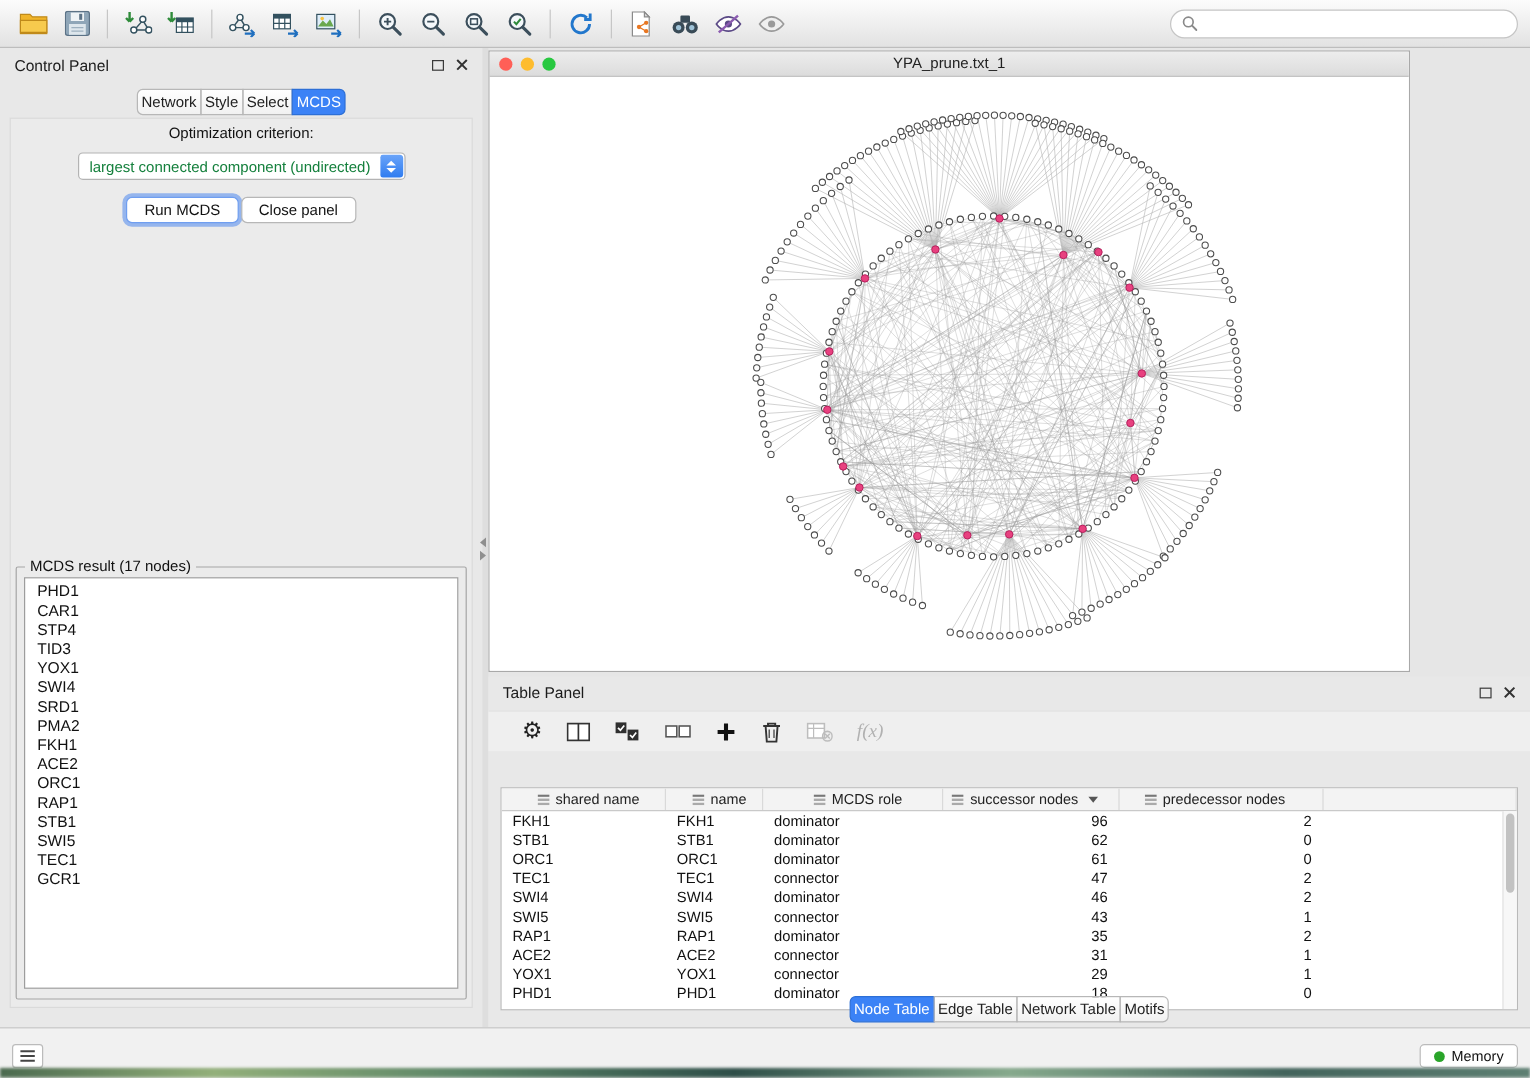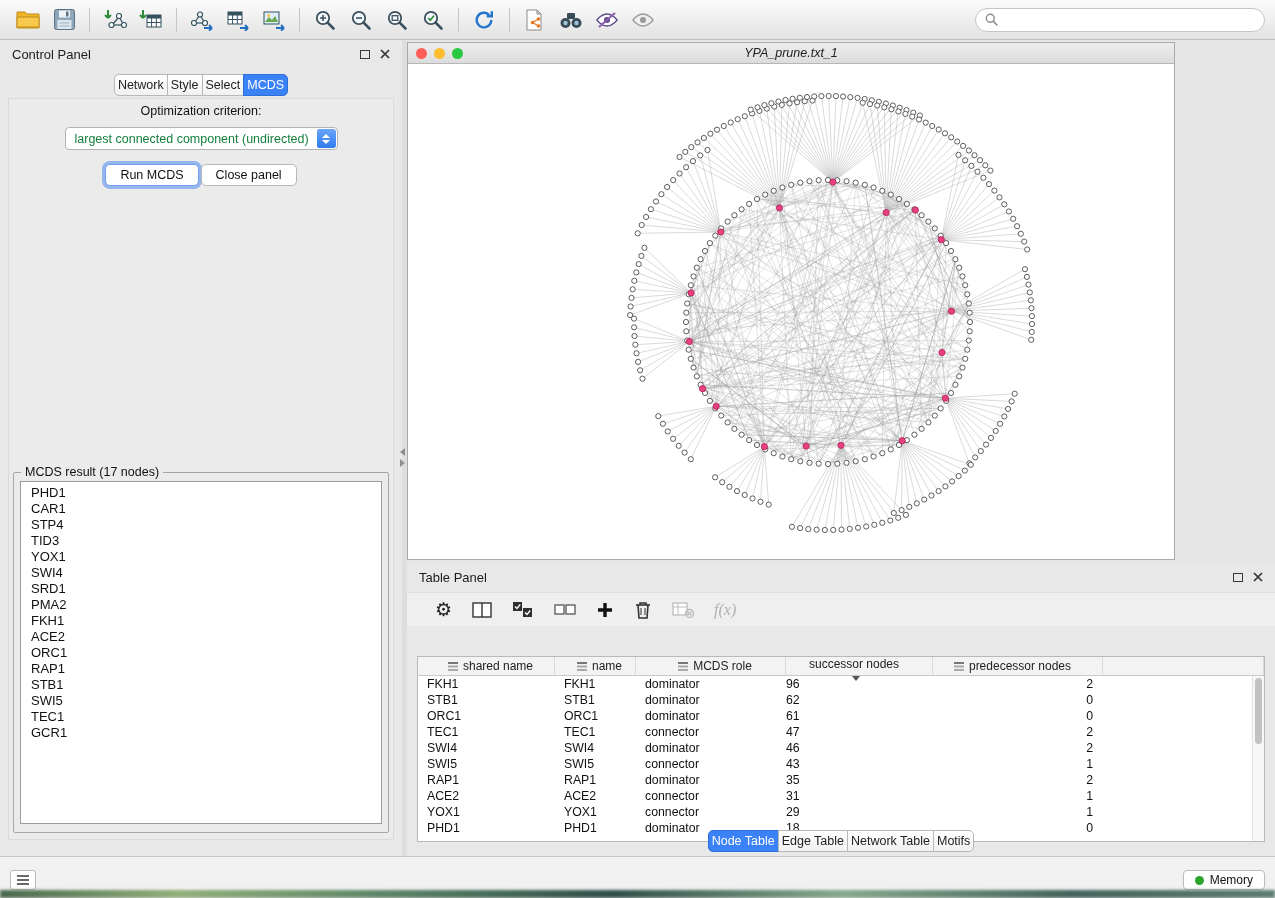--- a/index.html
+++ b/index.html
@@ -48,21 +48,21 @@
   .result-item { font-size:13px; line-height:16px; color:#111; }
 
   
   .splitter { position:absolute; left:402px; top:40px; width:5px; height:816px; background:#dedede; }
   .split-arrows { position:absolute; left:-2px; top:408px; display:flex; flex-direction:column; gap:3px; }
   .sa-left { width:0; height:0; border-top:4px solid transparent; border-bottom:4px solid transparent; border-right:5px solid #8f8f8f; }
   .sa-right { width:0; height:0; border-top:4px solid transparent; border-bottom:4px solid transparent; border-left:5px solid #8f8f8f; }
 
   
   .net-window { position:absolute; left:407px; top:42px; width:768px; height:518px;
-    background:#ffffff; border:1px solid #a9a9a9; overflow:hidden;font-style:italic; }
+    background:#ffffff; border:1px solid #a9a9a9; overflow:hidden; }
   .net-titlebar { height:21px; background:linear-gradient(#ededed,#dcdcdc); border-bottom:1px solid #b6b6b6;
     display:flex; align-items:center; padding:0 8px; position:relative; }
   .traffic { display:flex; gap:7px; z-index:2; }
   .light { width:11px; height:11px; border-radius:50%; }
   .net-title { position:absolute; left:0; right:0; text-align:center; font-size:12.5px; color:#222; }
   #net-svg { display:block; background:#fff; }
 
   
   .table-panel { position:absolute; left:407px; top:564px; width:868px; height:292px; background:#e8e8e8; }
   .tp-header { height:26px; display:flex; align-items:center; padding:0 12px; font-size:13px; color:#1c1c1c; }
@@ -70,21 +70,21 @@
     gap:20px; padding-left:28px; background:#efefef; border-top:1px solid #e0e0e0; }
   .gear-glyph { font-size:19px; color:#222; line-height:1; }
   .fx-label { font-family:"Liberation Serif",serif; font-style:italic; font-size:16px; color:#b1b1b1; }
   .tp-table { position:absolute; left:10px; right:10px; top:92px; height:186px; background:#fff; border:1px solid #b9b9b9; overflow:hidden; }
   .tbl-header { display:flex; height:19px; background:#f3f3f3; border-bottom:1px solid #c9c9c9; }
   .th { display:flex; align-items:center; justify-content:center; gap:5px; font-size:12px; color:#222; border-right:1px solid #d9d9d9; }
   .sort-chevron { width:0; height:0; border-left:4px solid transparent; border-right:4px solid transparent; border-top:5px solid #555; margin-left:3px; }
   .tr { display:flex; height:16px; line-height:16px; }
   .td { font-size:12.3px; color:#111; overflow:hidden; white-space:nowrap; }
   .c1 { width:137px; padding-left:9px; } .c2 { width:81px; padding-left:9px; } .c3 { width:150px; padding-left:9px; }
-  .c4 { width:147px; padding-right:10px;flex-direction:column; } .c5 { width:170px; text-align:right; padding-right:10px; }
+  .c4 { width:147px; text-align:right; padding-right:10px; } .c5 { width:170px; text-align:right; padding-right:10px; }
   .cf { flex:1; }
   .vscroll { position:absolute; right:0; top:19px; bottom:0; width:12px; background:#f7f7f7; border-left:1px solid #e2e2e2; }
   .vthumb { position:absolute; top:2px; left:2px; width:7px; height:66px; background:#c2c2c2; border-radius:4px; }
   .tp-tabs { position:absolute; left:0; right:0; top:266px; display:flex; justify-content:center; }
 
   
   .statusbar { position:absolute; left:0; top:856px; width:1275px; height:34px; background:#f1f1f1;
     border-top:1px solid #c6c6c6; display:flex; align-items:flex-end; padding:0 10px; }
   .sb-list-btn { width:26px; height:20px; background:#fff; border:1px solid #bbb; border-radius:3px;
     display:flex; align-items:center; justify-content:center; }

